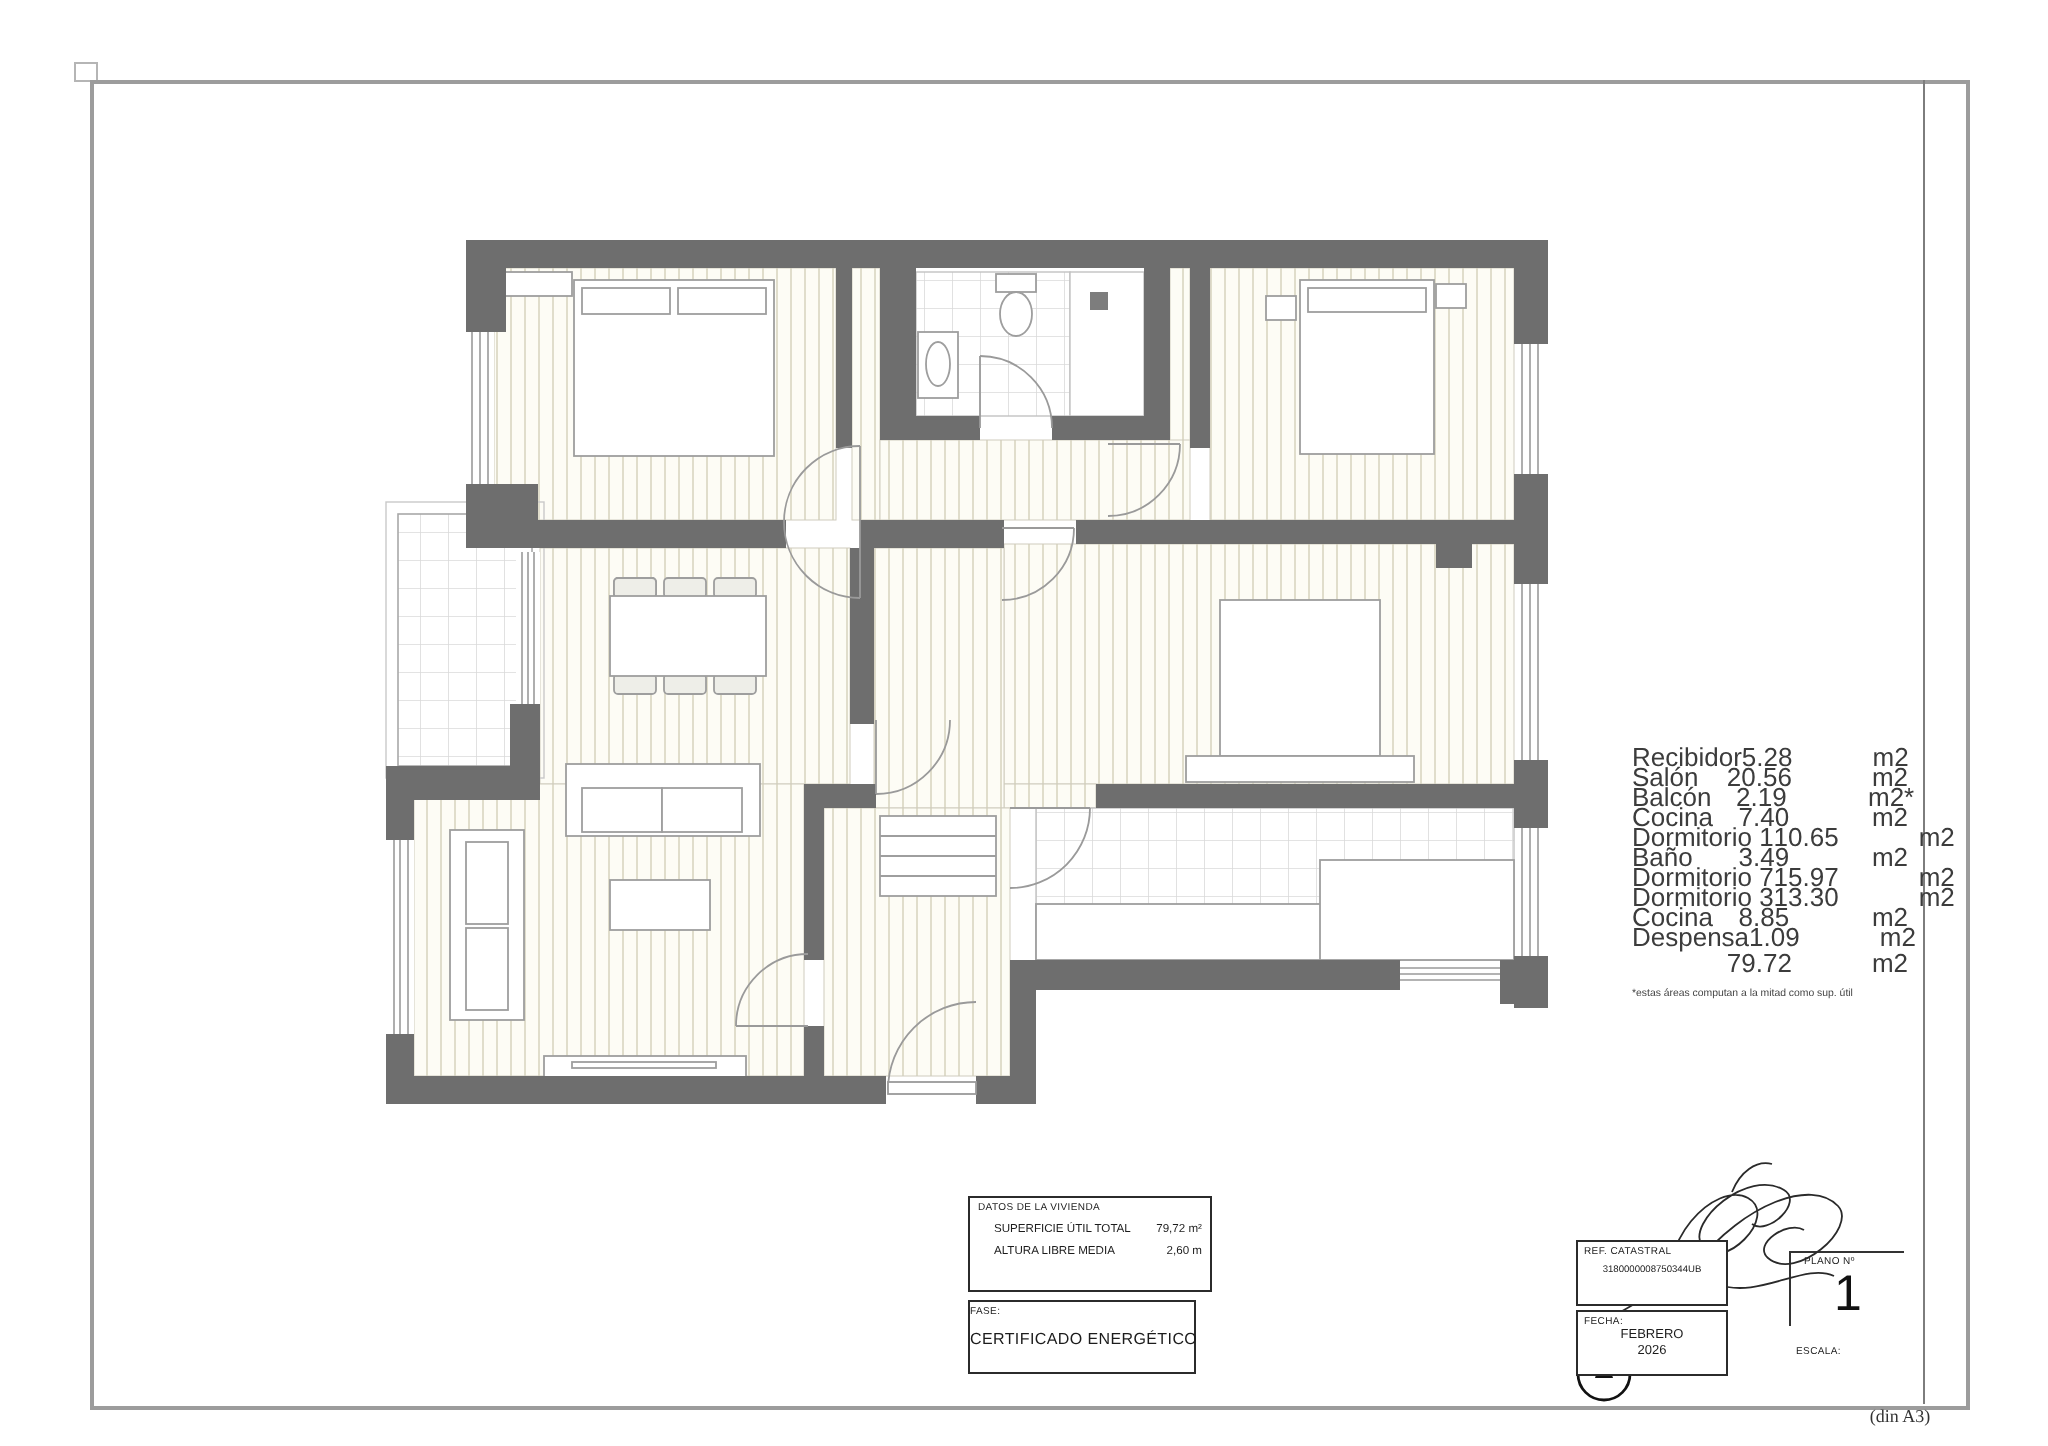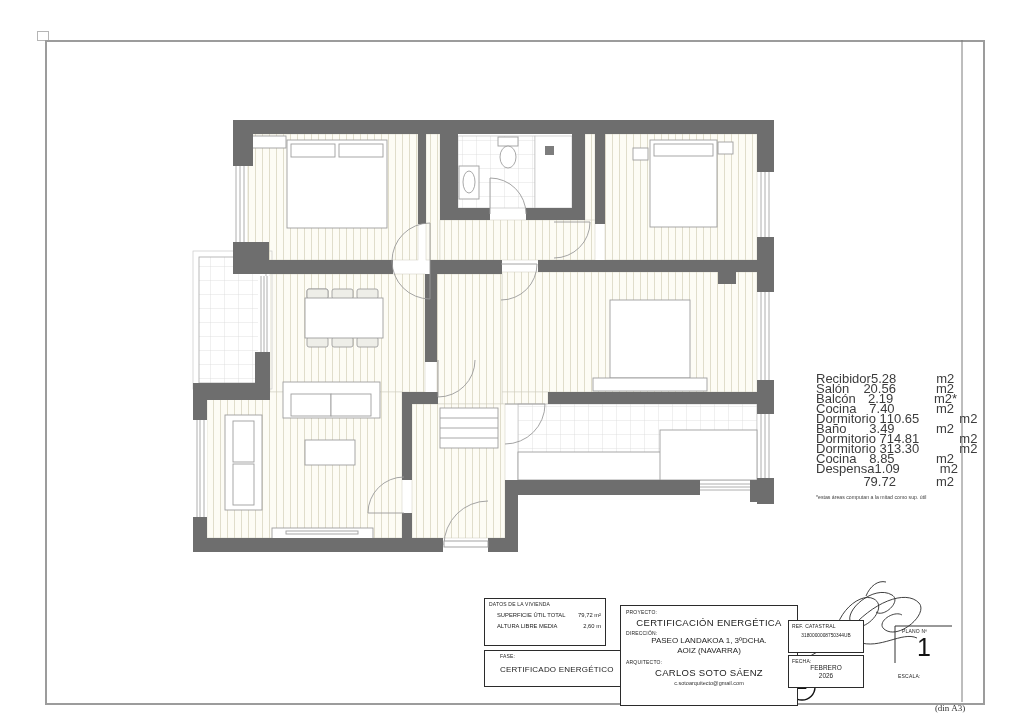--- a/index.html
+++ b/index.html
@@ -17,21 +17,21 @@
   .an{width:72px;}
   .av{width:36px;}
   .au{width:20px;padding-left:4px;margin-left:36px;}
   .atotal{margin-top:3px;}
   #areas-footnote{margin-top:7px;font-size:5.2px;color:#444;white-space:nowrap;}
   
   .tbox{position:absolute;border:1px solid #2b2b2b;background:#fff;color:#1c1c1c;}
   .tl{font-size:5px;letter-spacing:.2px;color:#222;white-space:nowrap;}
   #datos-box{left:484px;top:598px;width:112px;height:42px;padding:2px 4px;}
   .drow{display:flex;justify-content:space-between;font-size:5.8px;margin-top:5px;padding-left:8px;white-space:nowrap;}
-  #fase-box{left:484px;top:650px;width:112px;height:31px;padding:2px 15px;}
+  #fase-box{left:484px;top:650px;width:112px;height:31px;padding:2px 0;}
   #fase-value{font-size:8px;text-align:center;margin-top:6px;letter-spacing:.2px;white-space:nowrap;}
   #proyecto-box{left:620px;top:605px;width:166px;height:93px;padding:3px 5px;}
   .p-main{font-size:9.5px;text-align:center;letter-spacing:.3px;margin:2px 0 2px 0;white-space:nowrap;}
   .p-addr{font-size:8px;text-align:center;white-space:nowrap;line-height:10px;}
   .p-mail{font-size:5.5px;text-align:center;color:#333;white-space:nowrap;}
   #ref-box{left:788px;top:620px;width:68px;height:27px;padding:2px 3px;}
   #ref-value{font-size:4.8px;text-align:center;margin-top:4px;white-space:nowrap;}
   #fecha-box{left:788px;top:655px;width:68px;height:27px;padding:2px 3px;}
   .f-val{font-size:6.5px;text-align:center;line-height:8px;white-space:nowrap;}
   #plano-box{left:896px;top:628px;width:56px;color:#111;}
@@ -292,21 +292,21 @@
         <span class="av">10.65</span>
         <span class="au">m2</span>
       </div>
     <div class="arow">
         <span class="an">Baño</span>
         <span class="av">3.49</span>
         <span class="au">m2</span>
       </div>
     <div class="arow">
         <span class="an">Dormitorio 7</span>
-        <span class="av">14.81</span>
+        <span class="av">15.97</span>
         <span class="au">m2</span>
       </div>
     <div class="arow">
         <span class="an">Dormitorio 3</span>
         <span class="av">13.30</span>
         <span class="au">m2</span>
       </div>
     <div class="arow">
         <span class="an">Cocina</span>
         <span class="av">8.85</span>
@@ -335,30 +335,20 @@
         <span>ALTURA LIBRE MEDIA</span>
         <span>2,60 m</span>
       </div>
   </div>
 
   <div class="tbox" id="fase-box">
     <div class="tl">FASE:</div>
     <div id="fase-value">CERTIFICADO ENERGÉTICO</div>
   </div>
 
-  <div class="tbox" id="proyecto-box">
-    <div class="tl">PROYECTO:</div>
-    <div class="p-main">CERTIFICACIÓN ENERGÉTICA</div>
-    <div class="tl">DIRECCIÓN:</div>
-    <div class="p-addr">PASEO LANDAKOA 1, 3ºDCHA.</div>
-    <div class="p-addr">AOIZ (NAVARRA)</div>
-    <div class="tl" style="margin-top:3px;">ARQUITECTO:</div>
-    <div class="p-main">CARLOS SOTO SÁENZ</div>
-    <div class="p-mail">c.sotoarquitecto@gmail.com</div>
-  </div>
 
   <div class="tbox" id="ref-box">
     <div class="tl">REF. CATASTRAL</div>
     <div id="ref-value">3180000008750344UB</div>
   </div>
 
   <div class="tbox" id="fecha-box">
     <div class="tl">FECHA:</div>
     <div class="f-val">FEBRERO</div>
     <div class="f-val">2026</div>

